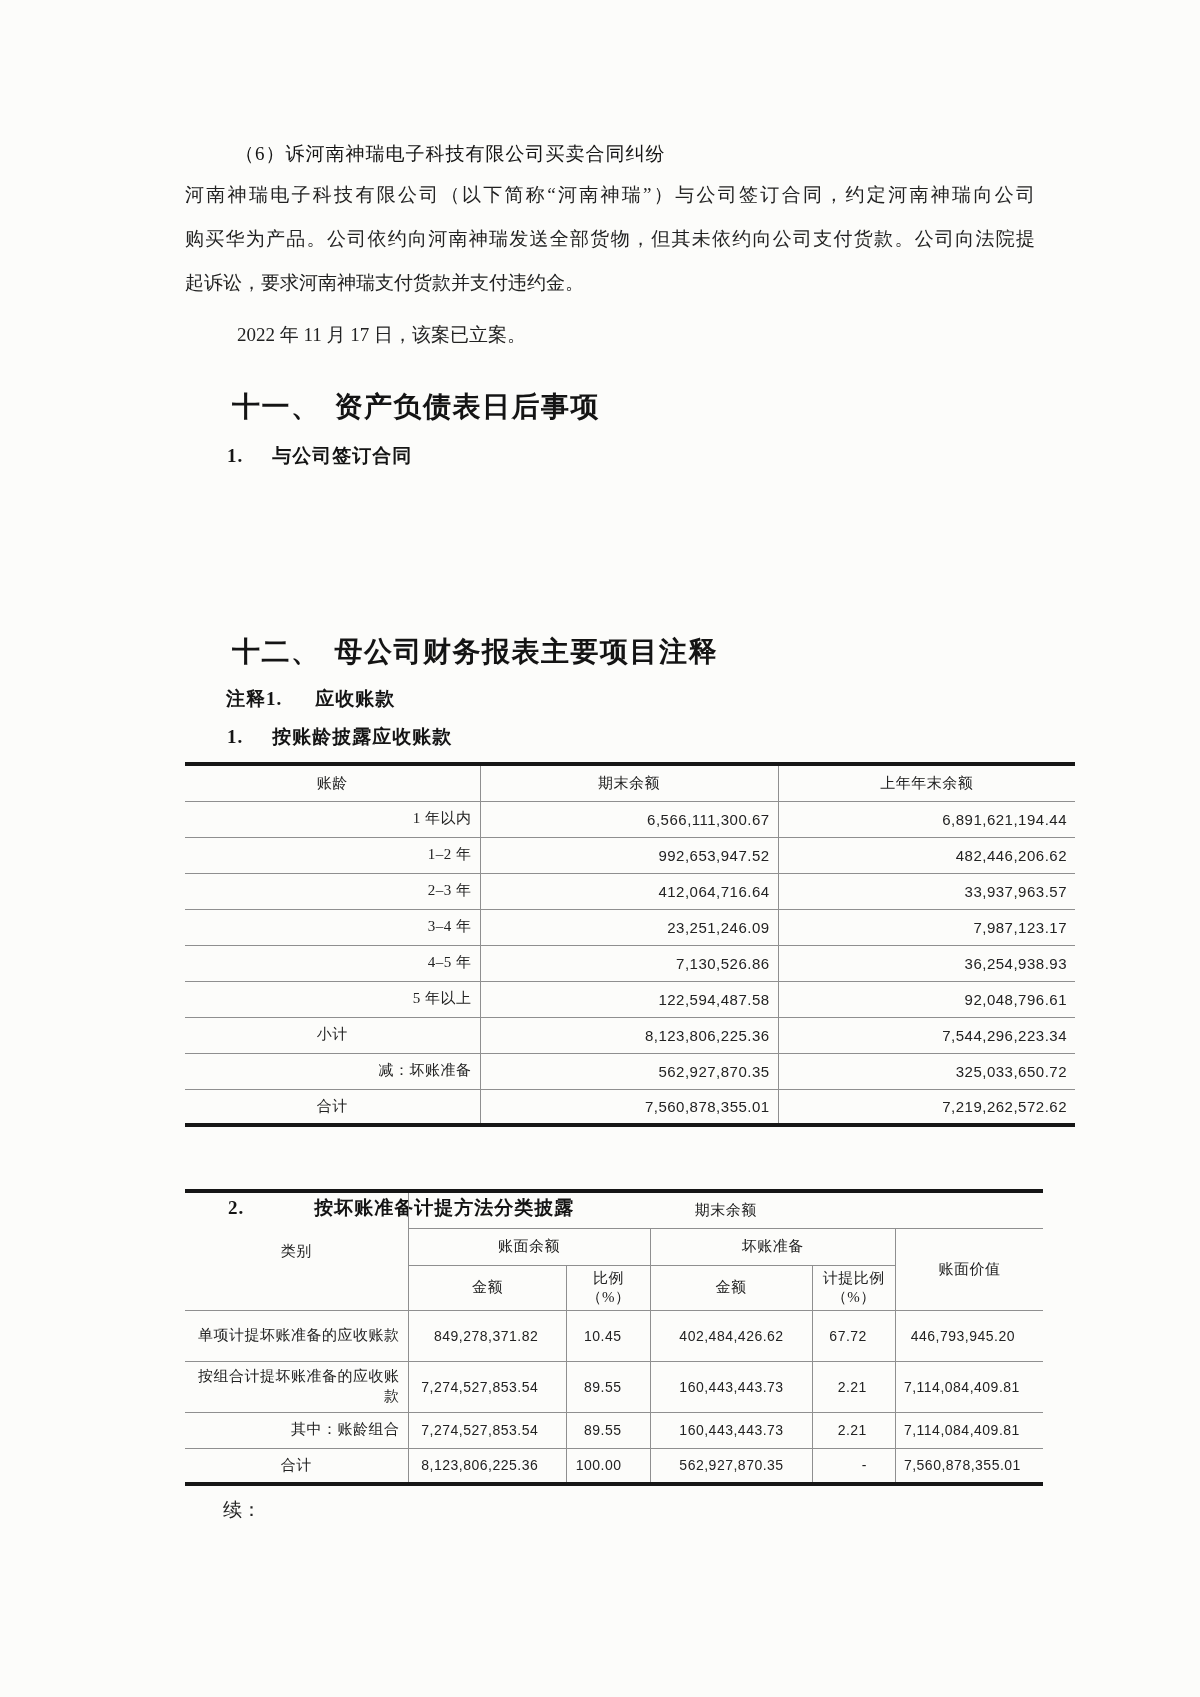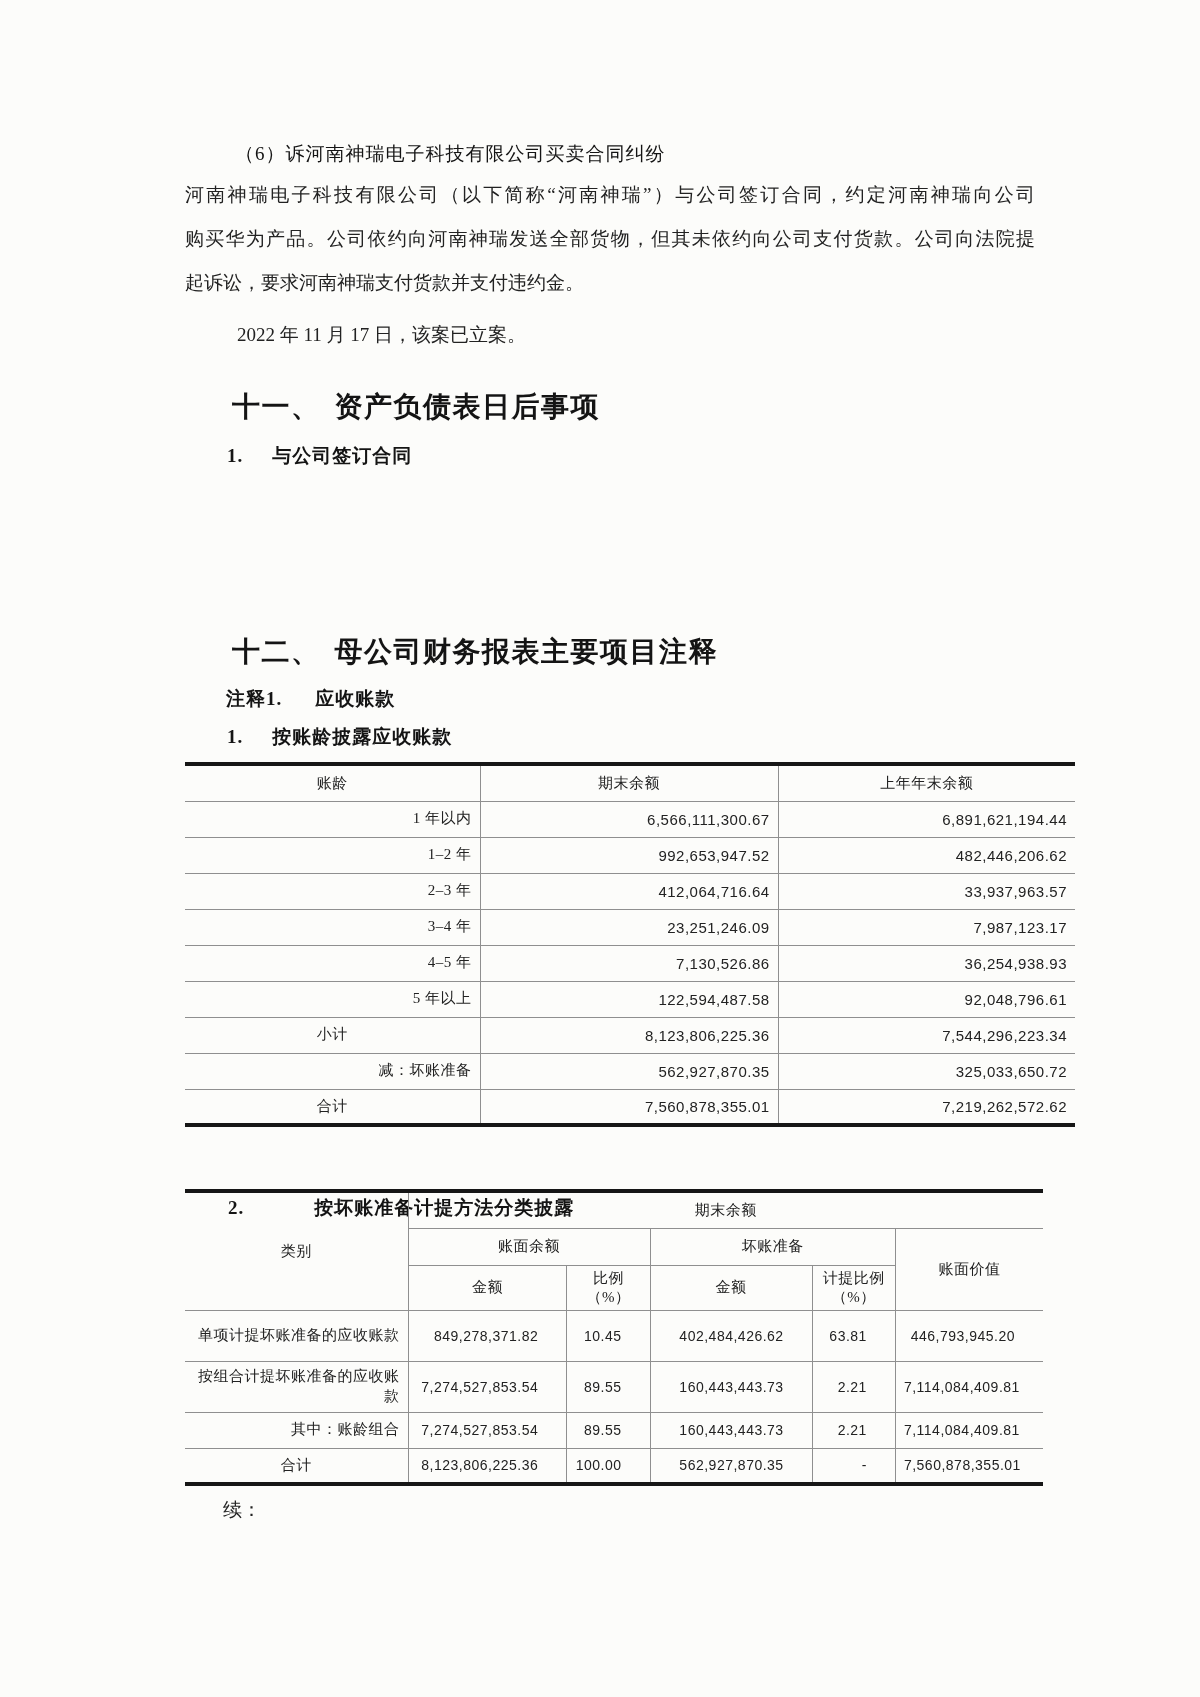--- a/index.html
+++ b/index.html
@@ -229,21 +229,21 @@
 （%）</td>
         <td class="th">金额</td>
         <td class="th prewrap">计提比例
 （%）</td>
       </tr>
       <tr style="height:51px;">
         <td class="label">单项计提坏账准备的应收账款</td>
         <td class="num">849,278,371.82</td>
         <td class="num">10.45</td>
         <td class="num">402,484,426.62</td>
-        <td class="num">63.81</td>
+        <td class="num">67.72</td>
         <td class="num">446,793,945.20</td>
       </tr>
       <tr style="height:51px;">
         <td class="label">按组合计提坏账准备的应收账款</td>
         <td class="num">7,274,527,853.54</td>
         <td class="num">89.55</td>
         <td class="num">160,443,443.73</td>
         <td class="num">2.21</td>
         <td class="num">7,114,084,409.81</td>
       </tr>

